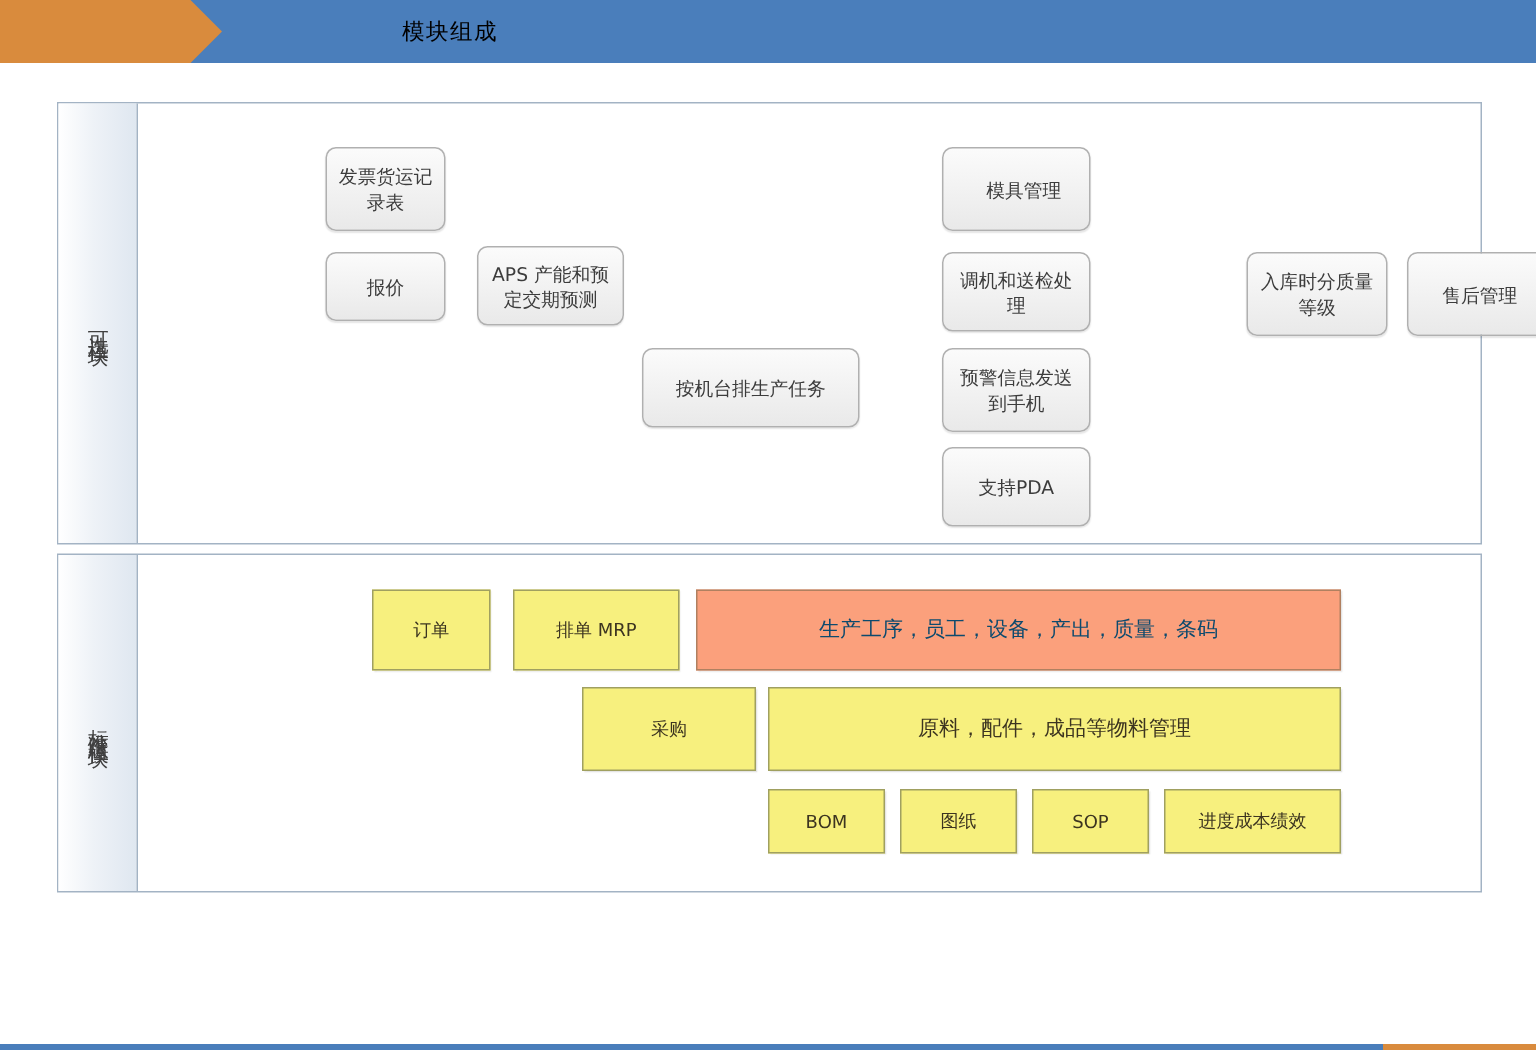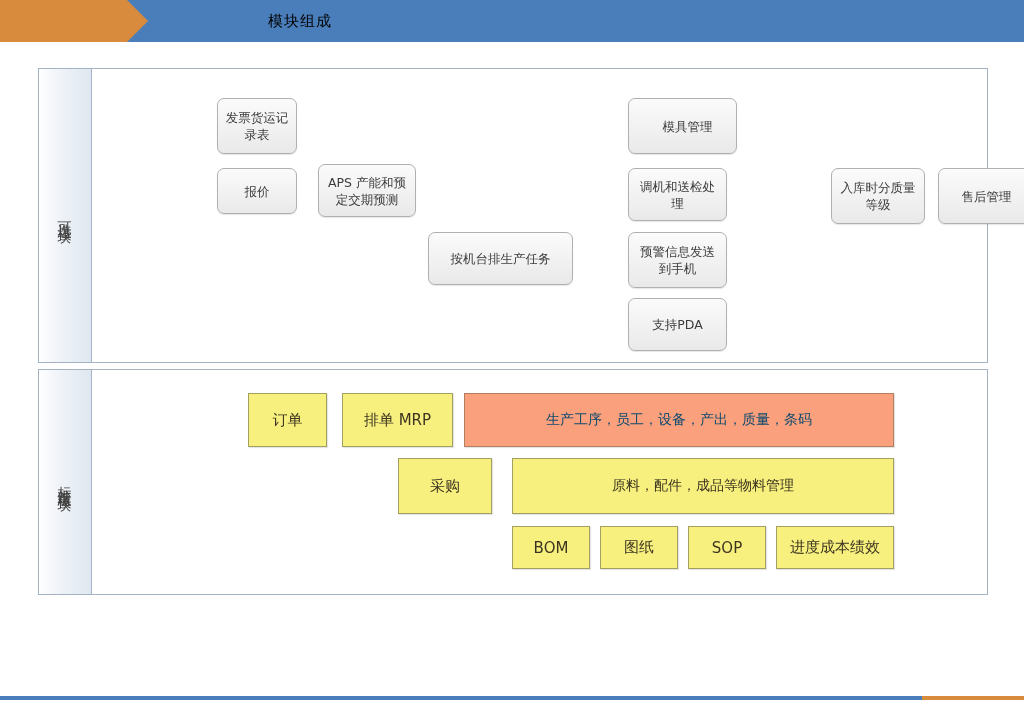--- a/index.html
+++ b/index.html
@@ -116,21 +116,21 @@
     padding: 2px 5px;
   }
 
   
   .std-box {
     position: absolute;
     box-sizing: border-box;
     border: 1px solid #a0a060;
     background: #f7f07e;
     color: #3c3420;
-    font-size: 15px;
+    font-size: 12px;
     display: flex;
     align-items: center;
     justify-content: center;
     text-align: center;
     box-shadow: 1px 1px 1px rgba(0,0,0,0.10);
     padding: 2px 4px;
   }
   .std-box.accent {
     background: #fba07c;
     border-color: #b08060;
@@ -172,38 +172,38 @@
 
   <div class="section" id="section-optional">
     <div class="section-label">
       <span class="section-label-text">可选模块</span>
     </div>
     <div class="section-body" id="optional-body">
         <div class="opt-box" style="left: 125px; top: 29px; width: 80px; height: 56px;">发票货运记录表</div>
         <div class="opt-box" style="left: 125px; top: 99px; width: 80px; height: 46px;">报价</div>
         <div class="opt-box" style="left: 226px; top: 95px; width: 98px; height: 53px;">APS 产能和预定交期预测</div>
         <div class="opt-box" style="left: 336px; top: 163px; width: 145px; height: 53px;">按机台排生产任务</div>
-        <div class="opt-box" style="left: 536px; top: 29px; width: 109px; height: 56px; padding-left: 15px;">模具管理</div>
+        <div class="opt-box" style="left: 536px; top: 29px; width: 99px; height: 56px; padding-left: 15px;">模具管理</div>
         <div class="opt-box" style="left: 536px; top: 99px; width: 99px; height: 53px;">调机和送检处理</div>
         <div class="opt-box" style="left: 536px; top: 163px; width: 99px; height: 56px;">预警信息发送到手机</div>
         <div class="opt-box" style="left: 536px; top: 229px; width: 99px; height: 53px;">支持PDA</div>
         <div class="opt-box" style="left: 739px; top: 99px; width: 94px; height: 56px;">入库时分质量等级</div>
         <div class="opt-box" style="left: 846px; top: 99px; width: 97px; height: 56px;">售后管理</div>
       </div>
   </div>
 
   <div class="section" id="section-standard">
     <div class="section-label">
       <span class="section-label-text">标准版模块</span>
     </div>
     <div class="section-body" id="standard-body">
         <div class="std-box" style="left: 156px; top: 23px; width: 79px; height: 54px;">订单</div>
         <div class="std-box" style="left: 250px; top: 23px; width: 111px; height: 54px;">排单 MRP</div>
         <div class="std-box accent big" style="left: 372px; top: 23px; width: 430px; height: 54px;">生产工序，员工，设备，产出，质量，条码</div>
-        <div class="std-box" style="left: 306px; top: 88px; width: 94px; height: 56px; text-align: center;">采购</div>
+        <div class="std-box" style="left: 296px; top: 88px; width: 116px; height: 56px; text-align: center;">采购</div>
         <div class="std-box big" style="left: 420px; top: 88px; width: 382px; height: 56px; text-align: right;">原料，配件，成品等物料管理</div>
         <div class="std-box" style="left: 420px; top: 156px; width: 78px; height: 43px;">BOM</div>
         <div class="std-box" style="left: 508px; top: 156px; width: 78px; height: 43px;">图纸</div>
         <div class="std-box" style="left: 596px; top: 156px; width: 78px; height: 43px;">SOP</div>
         <div class="std-box" style="left: 684px; top: 156px; width: 118px; height: 43px;">进度成本绩效</div>
       </div>
   </div>
 
 </div>
 

